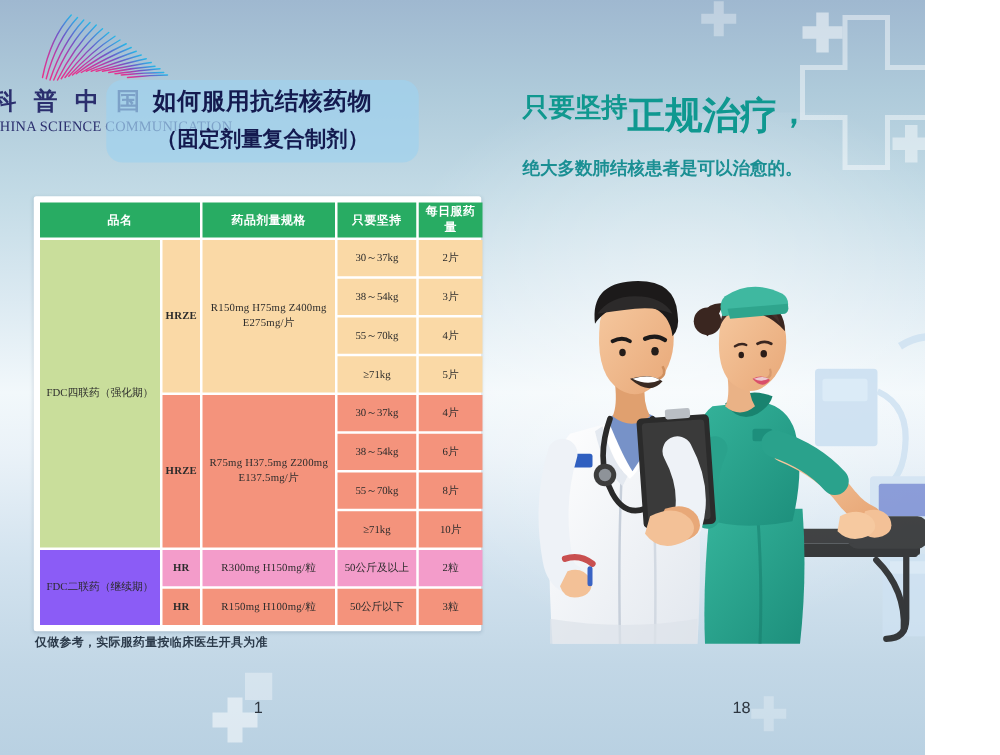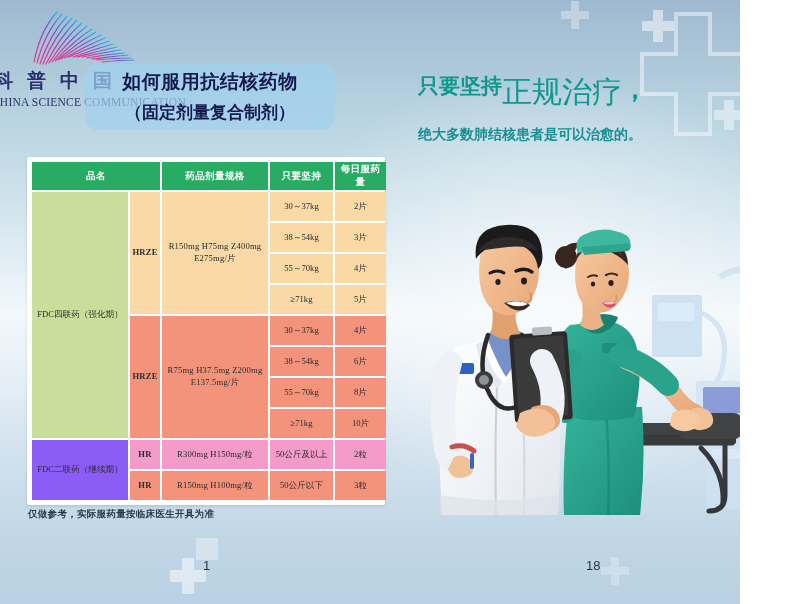--- a/index.html
+++ b/index.html
@@ -64,21 +64,21 @@
 
   
   #headline{position:absolute;left:418px;top:72px;width:370px;}
   #hl-row1{display:flex;align-items:flex-start;white-space:nowrap;}
   #hl-small{
     font-family:"DejaVu Sans","Liberation Sans",sans-serif;
     font-size:21px;font-weight:700;color:#10988f;letter-spacing:0px;
   }
   #hl-big{
     font-family:"DejaVu Sans","Liberation Sans",sans-serif;
-    font-size:30px;font-weight:400;color:#0f9890;letter-spacing:0px;
+    font-size:30px;font-weight:700;color:#0f9890;letter-spacing:0px;
   }
   #hl-comma{
     font-family:"DejaVu Sans","Liberation Sans",sans-serif;
     font-size:26px;font-weight:700;color:#0f9890;
   }
   #hl-row2{
     margin-top:13px;
     font-family:"DejaVu Sans","Liberation Sans",sans-serif;
     font-size:14px;font-weight:700;color:#1a8f93;letter-spacing:0px;
     white-space:nowrap;

